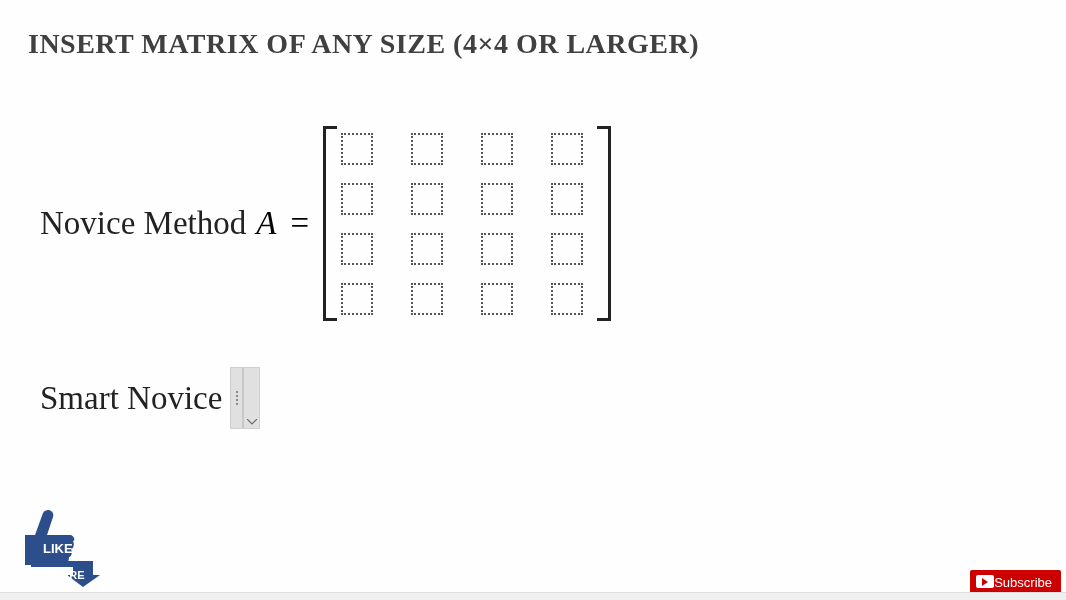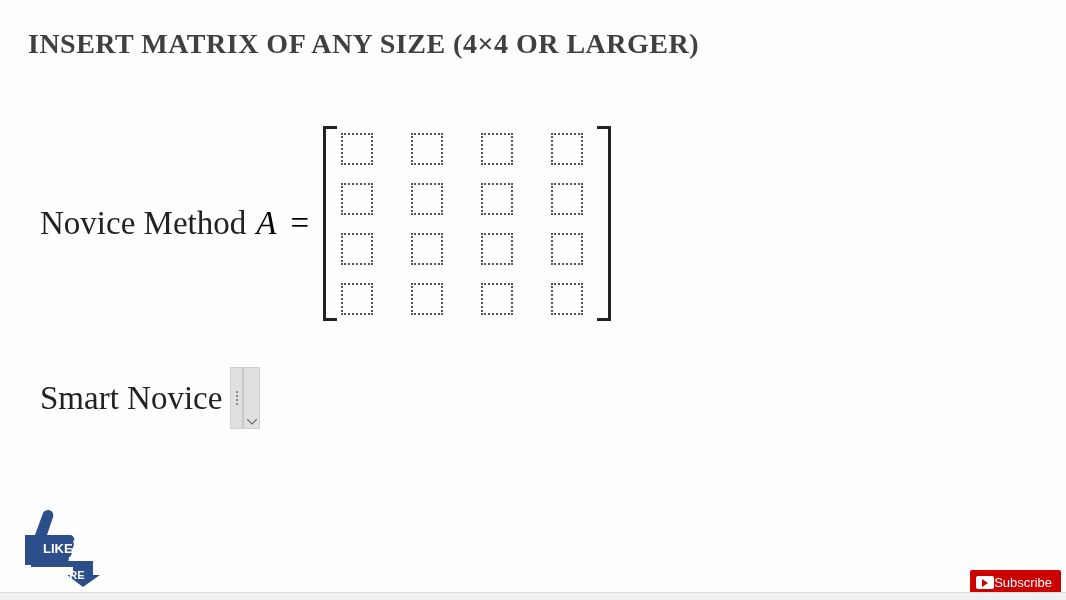--- a/index.html
+++ b/index.html
@@ -135,21 +135,20 @@
     .subscribe-btn {
       position: absolute;
       bottom: 5px;
       right: 5px;
       background: #cc0000;
       color: #fff;
       font-family: Arial, sans-serif;
       font-size: 13px;
       padding: 5px 9px 5px 6px;
       display: flex;
-      align-items: center;
       gap: 0;
       border-radius: 2px;
       cursor: pointer;
     }
     .subscribe-btn .play-box {
       width: 18px;
       height: 13px;
       background: #fff;
       border-radius: 2px;
       display: flex;

